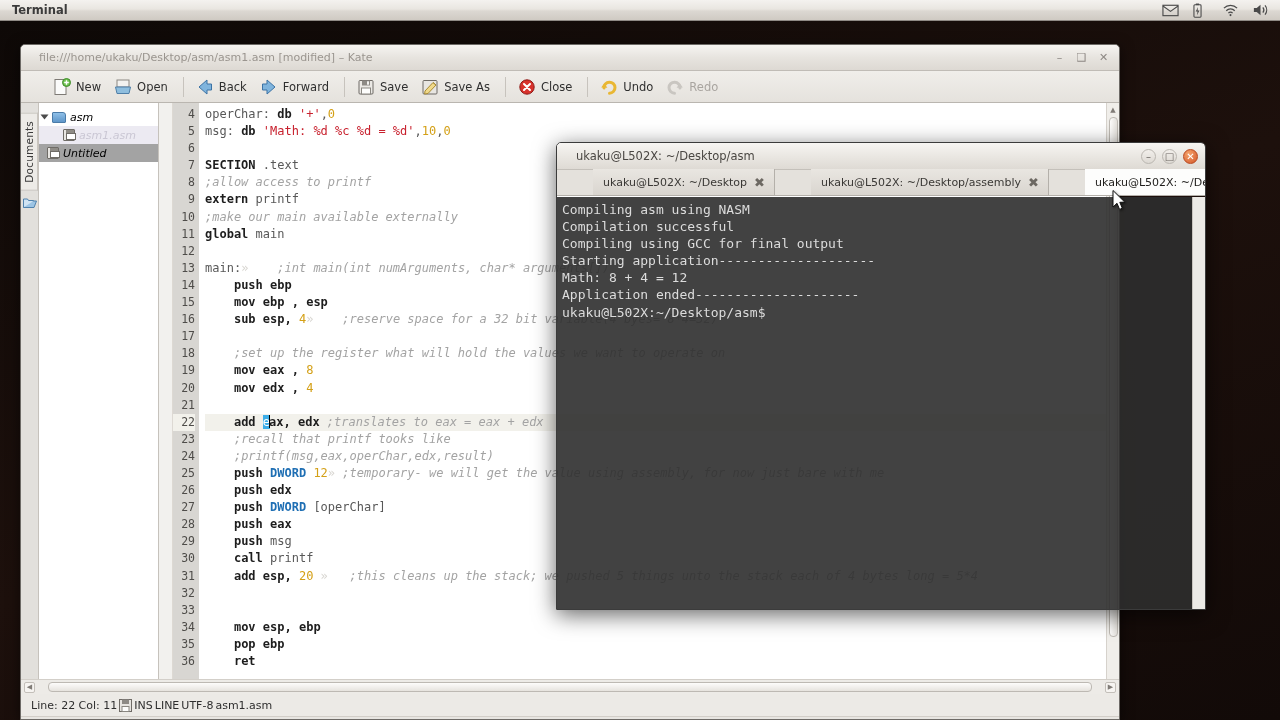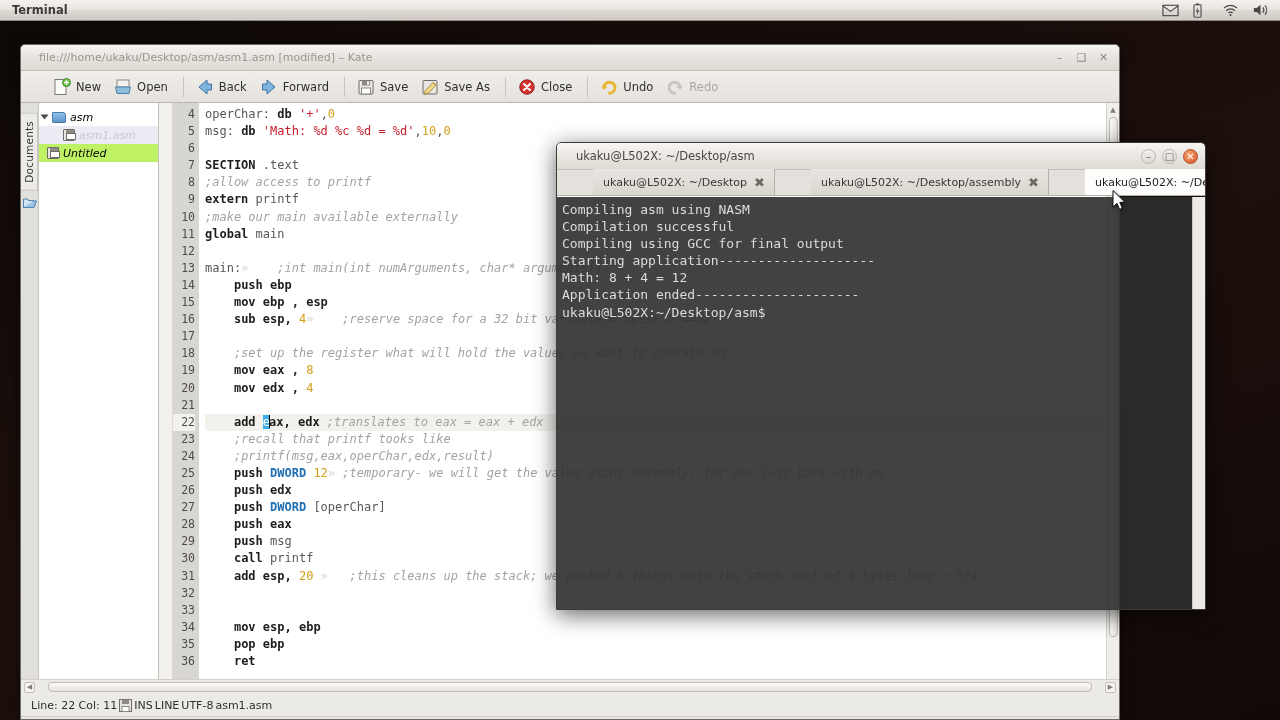--- a/index.html
+++ b/index.html
@@ -95,21 +95,21 @@
   #docs-icon { margin-top: 6px; width: 14px; height: 12px; }
 
   #kate-doclist {
     width: 120px; background: #ffffff; border-right: 1px solid #c6c2bc;
     padding-top: 5px; font-size: 11px;
   }
   .doc-row { display: flex; align-items: center; gap: 4px; height: 18px; padding-left: 4px; font-style: italic; }
   .doc-row.folder { padding-left: 3px; }
   .doc-row.child { padding-left: 24px; }
   .doc-row.hover { background: #eceaf2; color: #cac7d4; }
-  .doc-row.selected { background: #bef264; }
+  .doc-row.selected { background: #a3a3a3; }
   .doc-arrow { width: 0; height: 0; border-left: 5px solid #4b4b4b; border-top: 4px solid transparent; border-bottom: 4px solid transparent; transform: rotate(90deg); margin-right: 1px; }
   .folder-ico { width: 14px; height: 11px; background: linear-gradient(#8fc0e8,#5f96c9); border: 1px solid #4a7ba8; border-radius: 1px 3px 1px 1px; }
   .floppy-ico { width: 12px; height: 12px; background: #e8e6e2; border: 1px solid #6f6c67; border-radius: 1px; position: relative; }
   .floppy-ico::before { content:""; position:absolute; left:2px; top:0; width:8px; height:4px; background:#8f8c86; }
   .floppy-ico::after { content:""; position:absolute; left:2px; bottom:0; width:8px; height:5px; background:#fff; border:1px solid #6f6c67; }
 
   
   #kate-editor { flex: 1; background: #ffffff; position: relative; overflow: hidden; display: flex; }
   #icon-border {
     width: 14px; background: #f2f1ee; border-right: 1px solid #ddd9d3;

